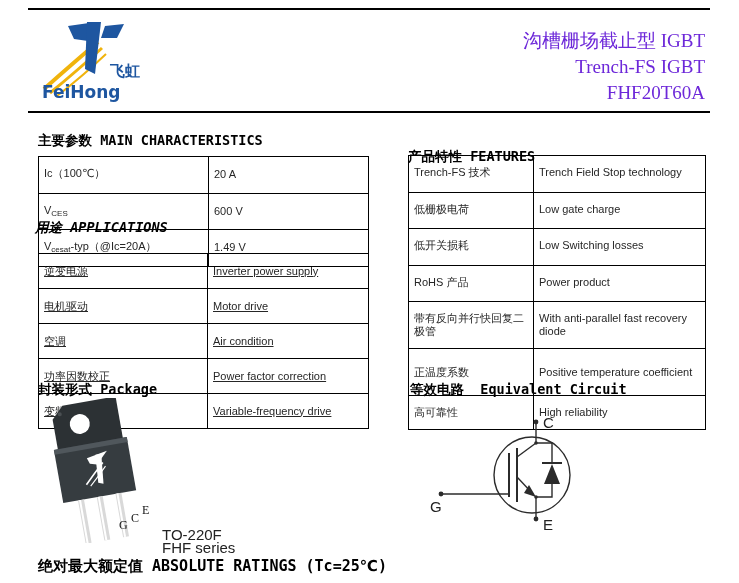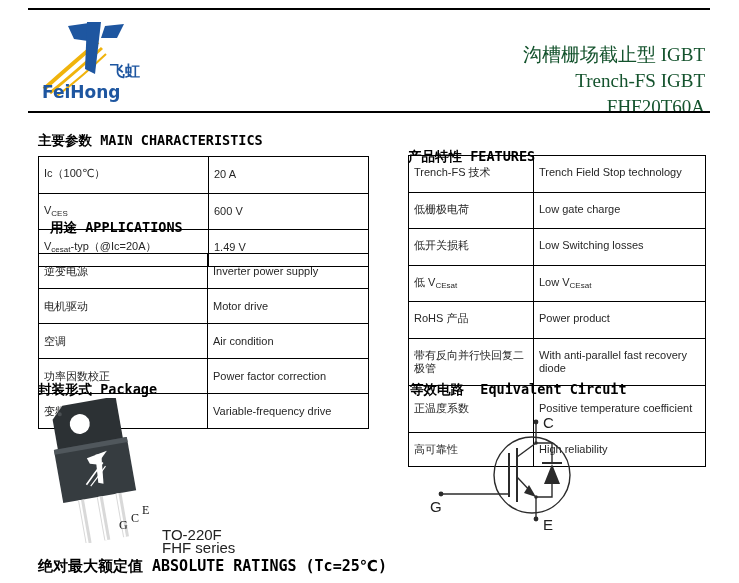--- a/index.html
+++ b/index.html
@@ -4,37 +4,37 @@
 <style>
   html,body{margin:0;padding:0;background:#fff;}
   #page{position:relative;width:739px;height:583px;background:#fff;overflow:hidden;
         font-family:"Liberation Sans","DejaVu Sans",sans-serif;color:#1c1c1c;}
   .rule{position:absolute;background:#000;height:2px;}
   #rule-top{left:28px;top:8px;width:682px;}
   #rule-header{left:28px;top:111px;width:682px;}
   #logo{position:absolute;left:38px;top:18px;}
   #title-block{position:absolute;top:28px;right:34px;text-align:right;
                font-family:"Liberation Serif","DejaVu Serif",serif;
-               font-size:19px;line-height:26px;color:#14532d;margin-top:14px;}
+               font-size:19px;line-height:26px;color:#6d28d9;}
   .sec-head{position:absolute;font-family:"DejaVu Sans Mono","DejaVu Sans",monospace;
             font-weight:bold;font-size:13.5px;color:#000;white-space:pre;letter-spacing:0px;}
   #h-main{left:38px;top:132px;}
   #h-features{left:408px;top:148px;}
-  #h-apps{left:50px;top:219px;}
+  #h-apps{left:35px;top:219px;font-style:italic;}
   #h-package{left:38px;top:381px;}
   #h-circuit{left:410px;top:381px;}
   #h-abs{left:38px;top:557px;font-size:15px;}
   table{border-collapse:collapse;position:absolute;table-layout:fixed;}
   td{border:1px solid #000;font-size:11px;line-height:13px;padding:10px 5px;
      vertical-align:middle;color:#262626;overflow:hidden;}
   #main-table{left:38px;top:156px;width:330px;}
   #main-table td{height:13px;}
   #main-table td.val{text-align:left;}
   #apps-table{left:38px;top:253px;width:330px;}
-  #apps-table td{height:14px;}
+  #apps-table td{height:14px;text-decoration:underline;}
   #features-table{left:408px;top:155px;width:297px;}
   #features-table tr.single td{height:13px;}
   .sub{font-size:8px;vertical-align:-1.5px;}
   #pkg-caption{position:absolute;left:162px;top:529px;font-size:15px;line-height:12.5px;color:#222;}
   .pin-label{position:absolute;font-family:"Liberation Serif","DejaVu Serif",serif;
              font-size:12px;color:#111;}
   #pin-g{left:119px;top:518px;}
   #pin-c{left:131px;top:511px;}
   #pin-e{left:142px;top:503px;}
   #pkg-svg{position:absolute;left:40px;top:398px;}
@@ -132,24 +132,20 @@
       <td><span>Trench-FS 技术</span><span class="sub"></span></td>
       <td><span>Trench Field Stop technology</span><span class="sub"></span></td>
     </tr>
     <tr class="single">
       <td><span>低栅极电荷</span><span class="sub"></span></td>
       <td><span>Low gate charge</span><span class="sub"></span></td>
     </tr>
     <tr class="single">
       <td><span>低开关损耗</span><span class="sub"></span></td>
       <td><span>Low Switching losses</span><span class="sub"></span></td>
-    </tr>
-    <tr class="single">
-      <td><span>低 V</span><span class="sub">CEsat</span></td>
-      <td><span>Low V</span><span class="sub">CEsat</span></td>
     </tr>
     <tr class="single">
       <td><span>RoHS 产品</span><span class="sub"></span></td>
       <td><span>Power product</span><span class="sub"></span></td>
     </tr>
     <tr>
       <td><span>带有反向并行快回复二极管</span></td>
       <td><span>With anti-parallel fast recovery diode</span></td>
     </tr>
     <tr>

